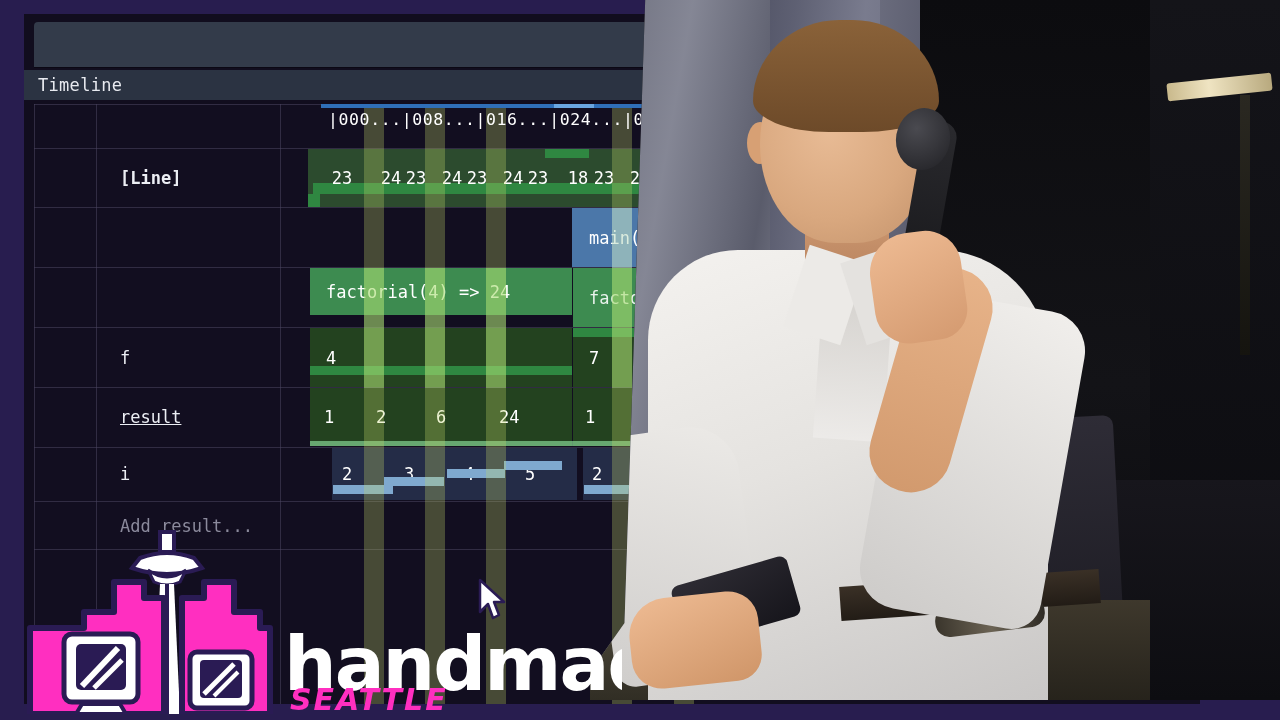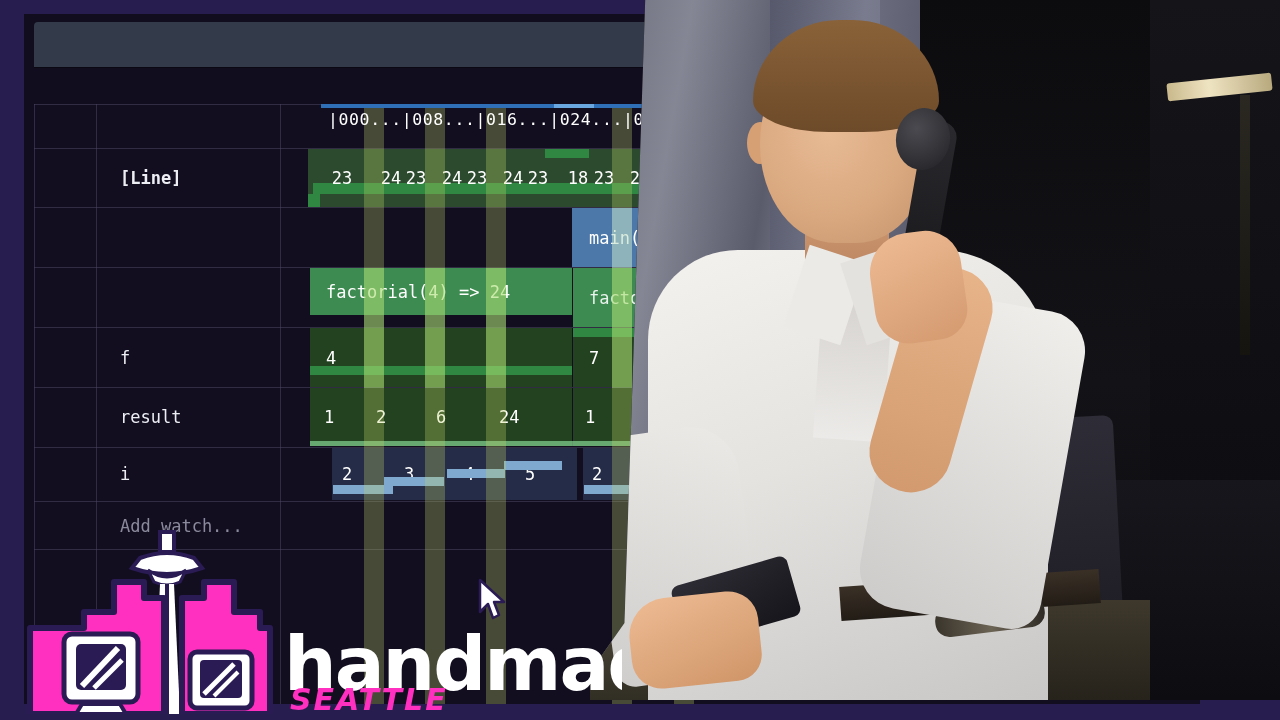--- a/index.html
+++ b/index.html
@@ -275,20 +275,23 @@
 <body>
 
 <div id="root">
 
   <div class="debugger">
 
     <div class="toolbar">
       <div class="toolbar-inner"></div>
     </div>
 
+    <div class="titlebar">
+      <span class="tlabel">Timeline</span>
+    </div>
 
     <div class="grid">
 
       <div class="gridline-h" style="top:0px"></div>
       <div class="gridline-h" style="top:44px"></div>
       <div class="gridline-h" style="top:103px"></div>
       <div class="gridline-h" style="top:163px"></div>
       <div class="gridline-h" style="top:223px"></div>
       <div class="gridline-h" style="top:283px"></div>
       <div class="gridline-h" style="top:343px"></div>
@@ -430,23 +433,23 @@
       <div class="vcol-green" style="left:640px; top:164px; width:20px; height:120px;"></div>
       <div class="vcol-blue" style="left:578px; top:104px; width:20px; height:60px;"></div>
       <div class="vcol-blue" style="left:640px; top:104px; width:20px; height:60px;"></div>
 
       <div class="rulerbar"></div>
       <div class="rulerbar2"></div>
       <div class="ruler">|000...|008...|016...|024...|032...|040...|0</div>
 
       <div class="rowlabel" style="top:45px; height:58px;font-weight:bold;">[Line]</div>
       <div class="rowlabel" style="top:224px; height:59px;">f</div>
-      <div class="rowlabel" style="top:284px; height:58px;">result</div>
+      <div class="rowlabel" style="top:284px; height:58px;text-decoration:underline;">result</div>
       <div class="rowlabel" style="top:344px; height:52px;">i</div>
-      <div class="rowlabel muted" style="top:398px; height:47px;">Add watch...</div>
+      <div class="rowlabel muted" style="top:398px; height:47px;">Add result...</div>
     </div>
   </div>
 
   <div class="video">
     <div class="vid-inner">
       <div class="curtain"></div>
       <div class="curtain2"></div>
       <div class="darkwall"></div>
       <div class="rightpanel"></div>
       <div class="railv"></div>

